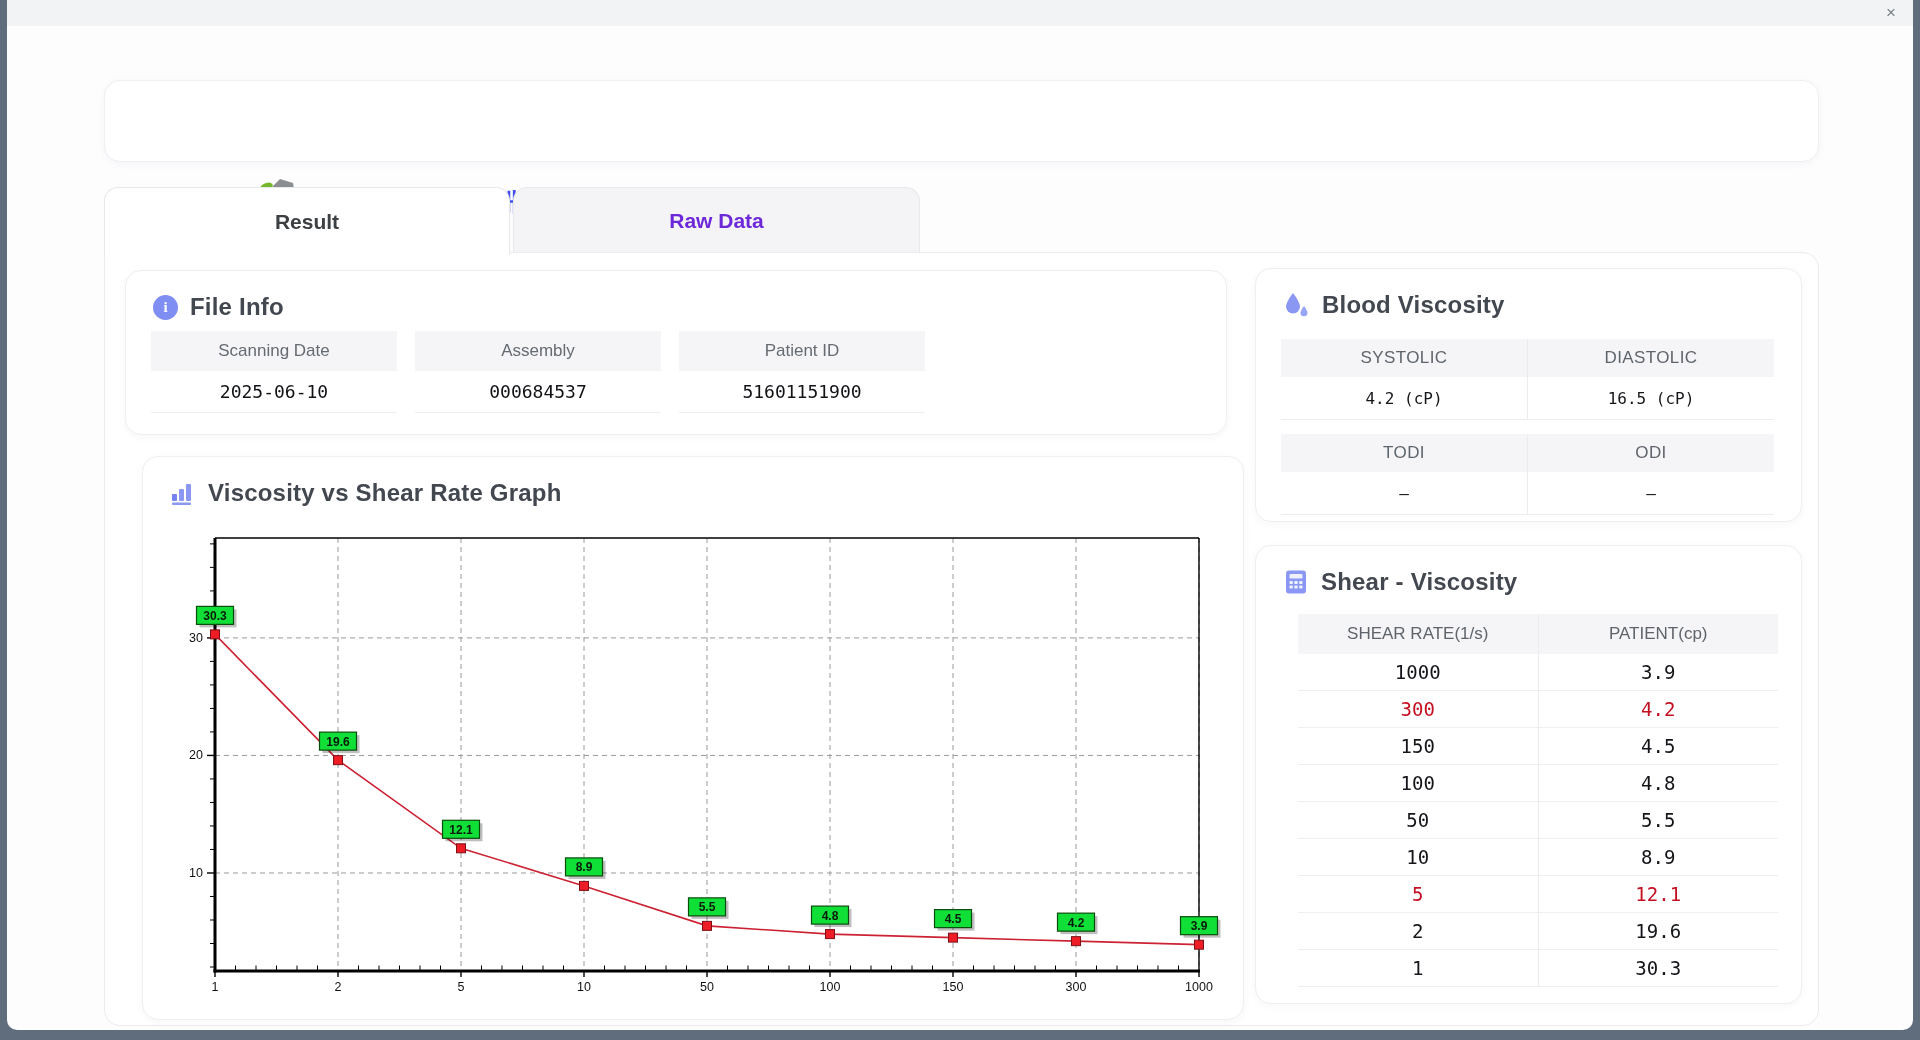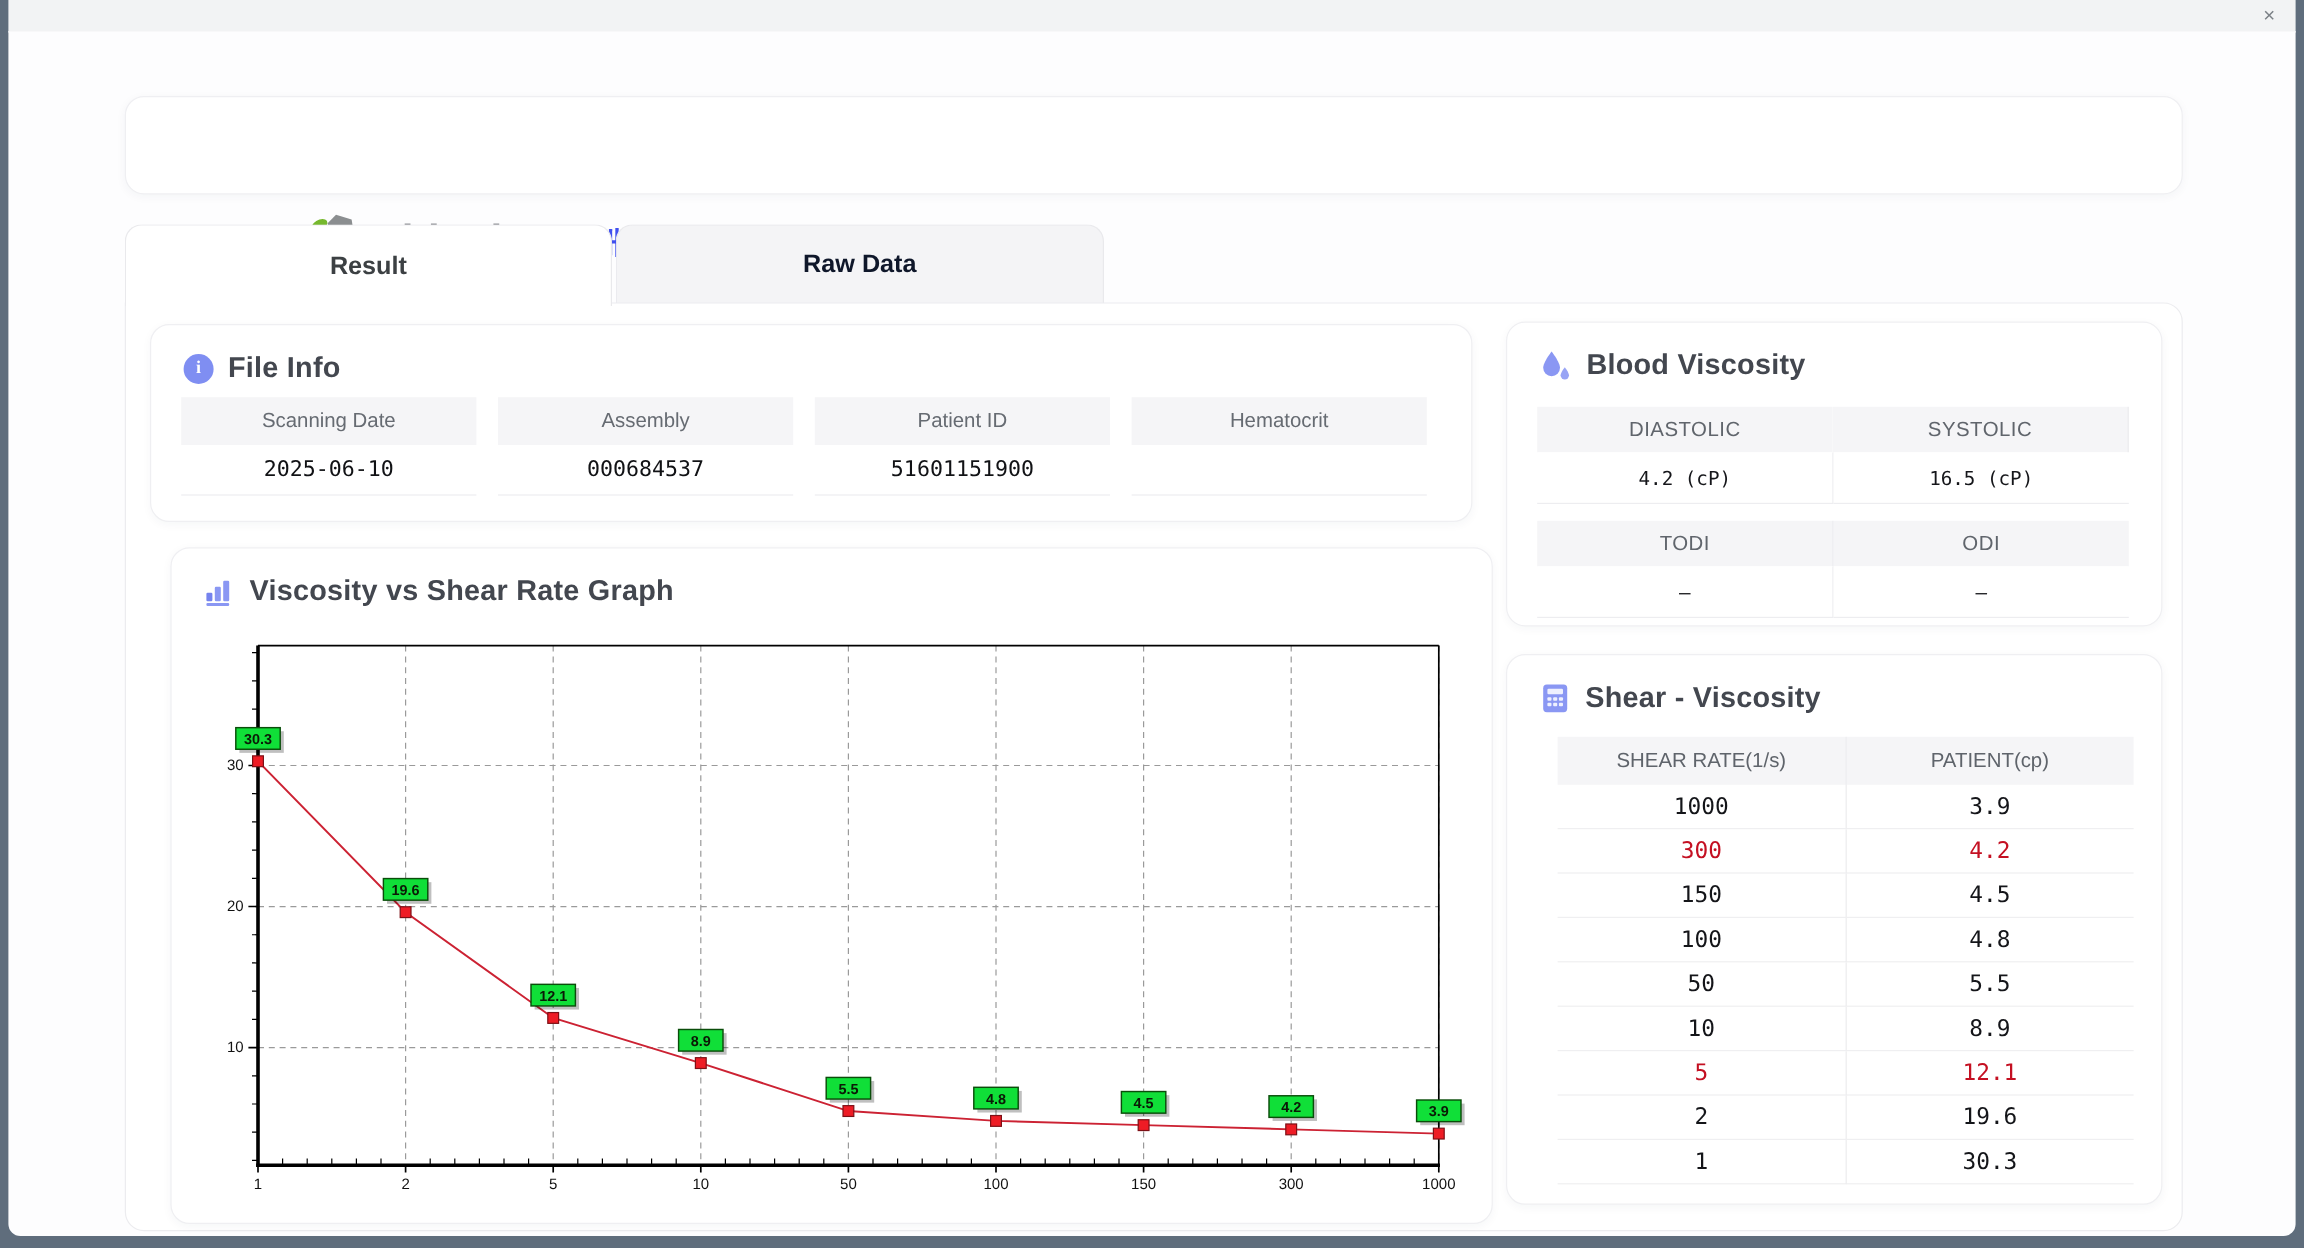--- a/index.html
+++ b/index.html
@@ -24,21 +24,21 @@
   .logo-text{font-size:35px;font-weight:700;letter-spacing:.5px;}
   .logo-text .u{color:#6fb32c;}
   .logo-text .rest{color:#97999c;font-weight:600;}
   .app-title{position:absolute;left:362px;top:88px;height:64px;display:flex;align-items:center;
     font-size:26px;font-weight:700;color:#4150ef;}
 
   
   .tab{position:absolute;top:187px;height:65px;display:flex;align-items:center;justify-content:center;
     font-size:21px;font-weight:700;border:1px solid #e9e9ec;border-bottom:none;border-radius:14px 14px 0 0;cursor:pointer;}
   .tab.active{left:104px;width:404px;height:67px;background:#fff;color:#3c4043;z-index:3;}
-  .tab.inactive{left:513px;width:405px;background:#f4f4f6;color:#0f172a;z-index:1;}
+  .tab.inactive{left:513px;width:405px;background:#f4f4f6;color:#6d28d9;z-index:1;}
 
   .main-panel{position:absolute;left:104px;top:252px;width:1713px;height:772px;background:#fff;
     border:1px solid #ececef;border-radius:0 16px 16px 16px;z-index:2;}
 
   
   .info-icon{width:25px;height:25px;border-radius:50%;background:#7f8ef2;color:#fff;font-size:15px;font-weight:700;
     display:flex;align-items:center;justify-content:center;font-family:"Liberation Serif",serif;}
   .svg-icon{display:block;}
 
   
@@ -113,24 +113,20 @@
           <div class="fi-label">Scanning Date</div>
           <div class="fi-value">2025-06-10</div>
         </div>
         <div class="fi-col">
           <div class="fi-label">Assembly</div>
           <div class="fi-value">000684537</div>
         </div>
         <div class="fi-col">
           <div class="fi-label">Patient ID</div>
           <div class="fi-value">51601151900</div>
-        </div>
-        <div class="fi-col">
-          <div class="fi-label">Hematocrit</div>
-          <div class="fi-value"></div>
         </div>
       </div>
   </div>
 
   <div class="card" style="left:142px;top:456px;width:1100px;height:562px;z-index:4;">
     <div class="card-title">
       <svg class="svg-icon" width="26" height="26" viewBox="0 0 26 26">
         <rect x="2" y="14" width="5" height="7" rx="1" fill="#7583ee"></rect>
         <rect x="9" y="9" width="5" height="12" rx="1" fill="#8a97f3"></rect>
         <rect x="16" y="4" width="5" height="17" rx="1" fill="#8a97f3"></rect>
@@ -278,22 +274,22 @@
   <div class="card" style="left:1255px;top:268px;width:545px;height:252px;z-index:4;">
     <div class="card-title">
       <svg class="svg-icon" width="27" height="27" viewBox="0 0 27 27">
         <path d="M10 1 C10 1 3 10 3 14.5 a7 7 0 0 0 14 0 C17 10 10 1 10 1 Z" fill="#8a97f3"></path>
         <path d="M21 14 C21 14 17.5 18.5 17.5 20.8 a3.5 3.5 0 0 0 7 0 C24.5 18.5 21 14 21 14 Z" fill="#98a4f5"></path>
       </svg>
       <div class="ttl">Blood Viscosity</div>
     </div>
     <div class="bv-table">
         <div class="bv-row bv-head">
+          <div class="bv-cell divide">SYSTOLIC</div>
           <div class="bv-cell">DIASTOLIC</div>
-          <div class="bv-cell divide">SYSTOLIC</div>
         </div>
         <div class="bv-row bv-val">
           <div class="bv-cell divide">4.2 (cP)</div>
           <div class="bv-cell">16.5 (cP)</div>
         </div>
         <div class="bv-gap"></div>
         <div class="bv-row bv-head">
           <div class="bv-cell divide">TODI</div>
           <div class="bv-cell">ODI</div>
         </div>

